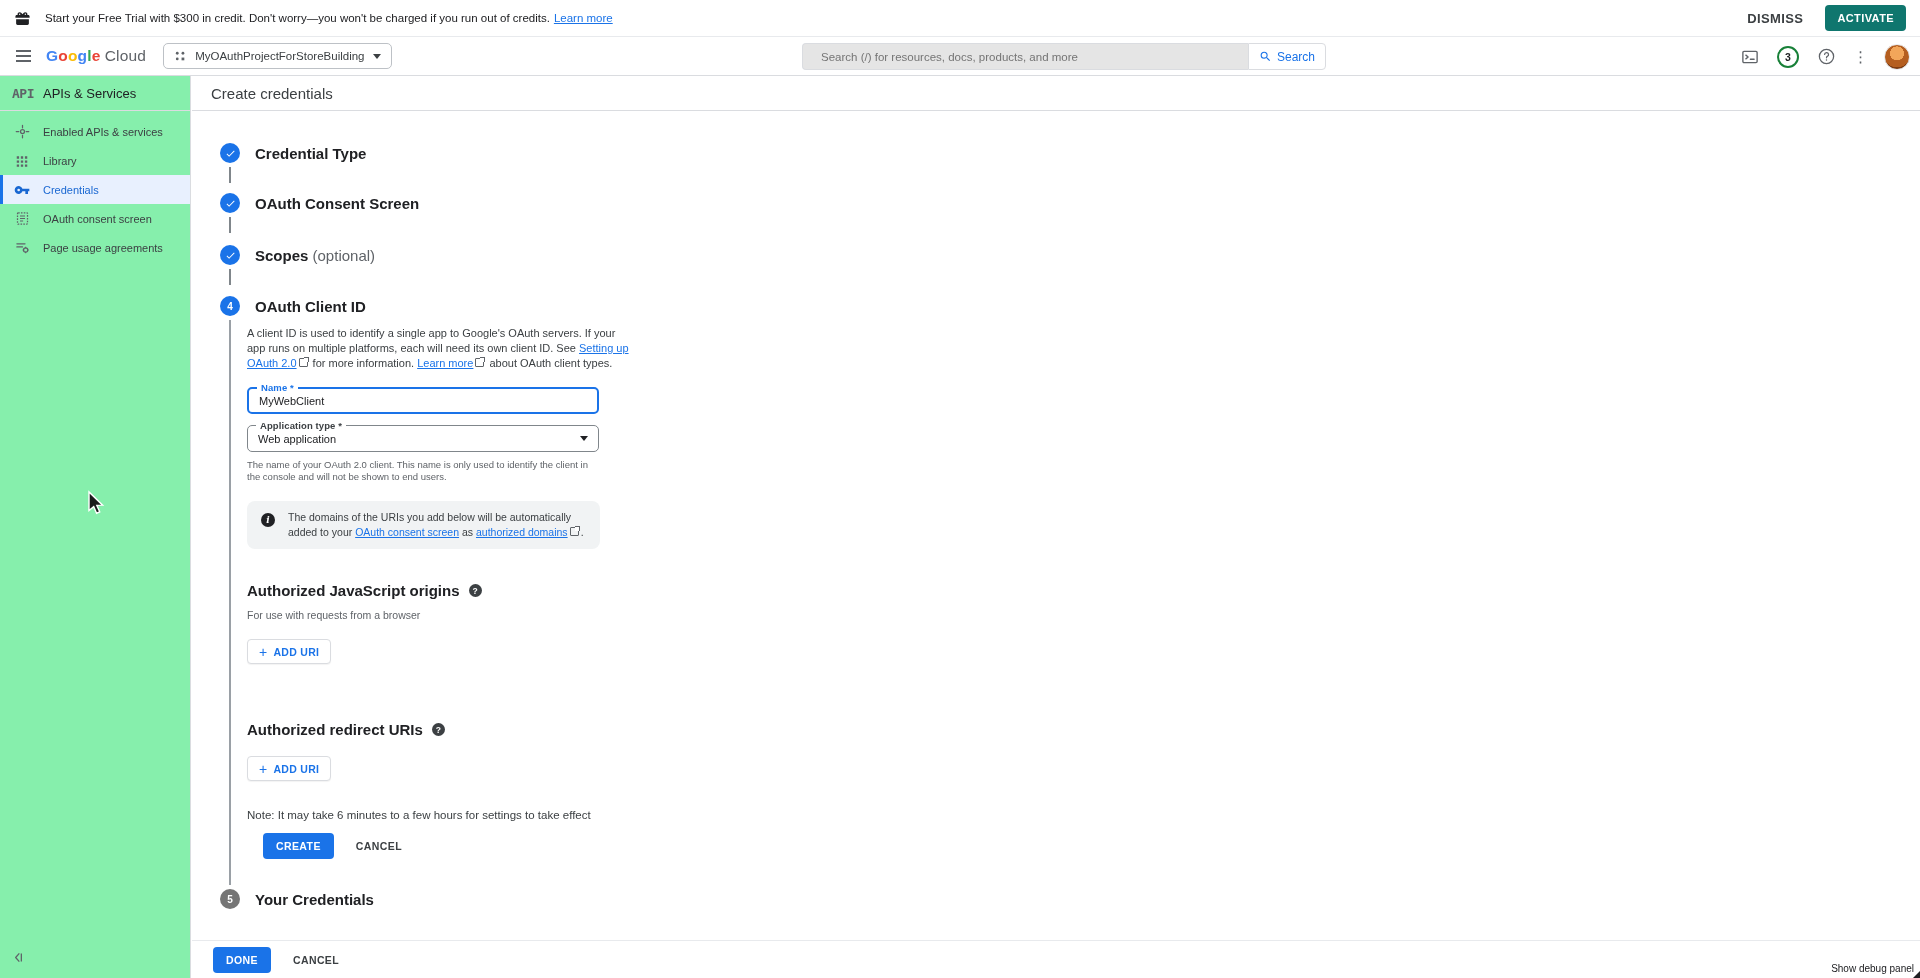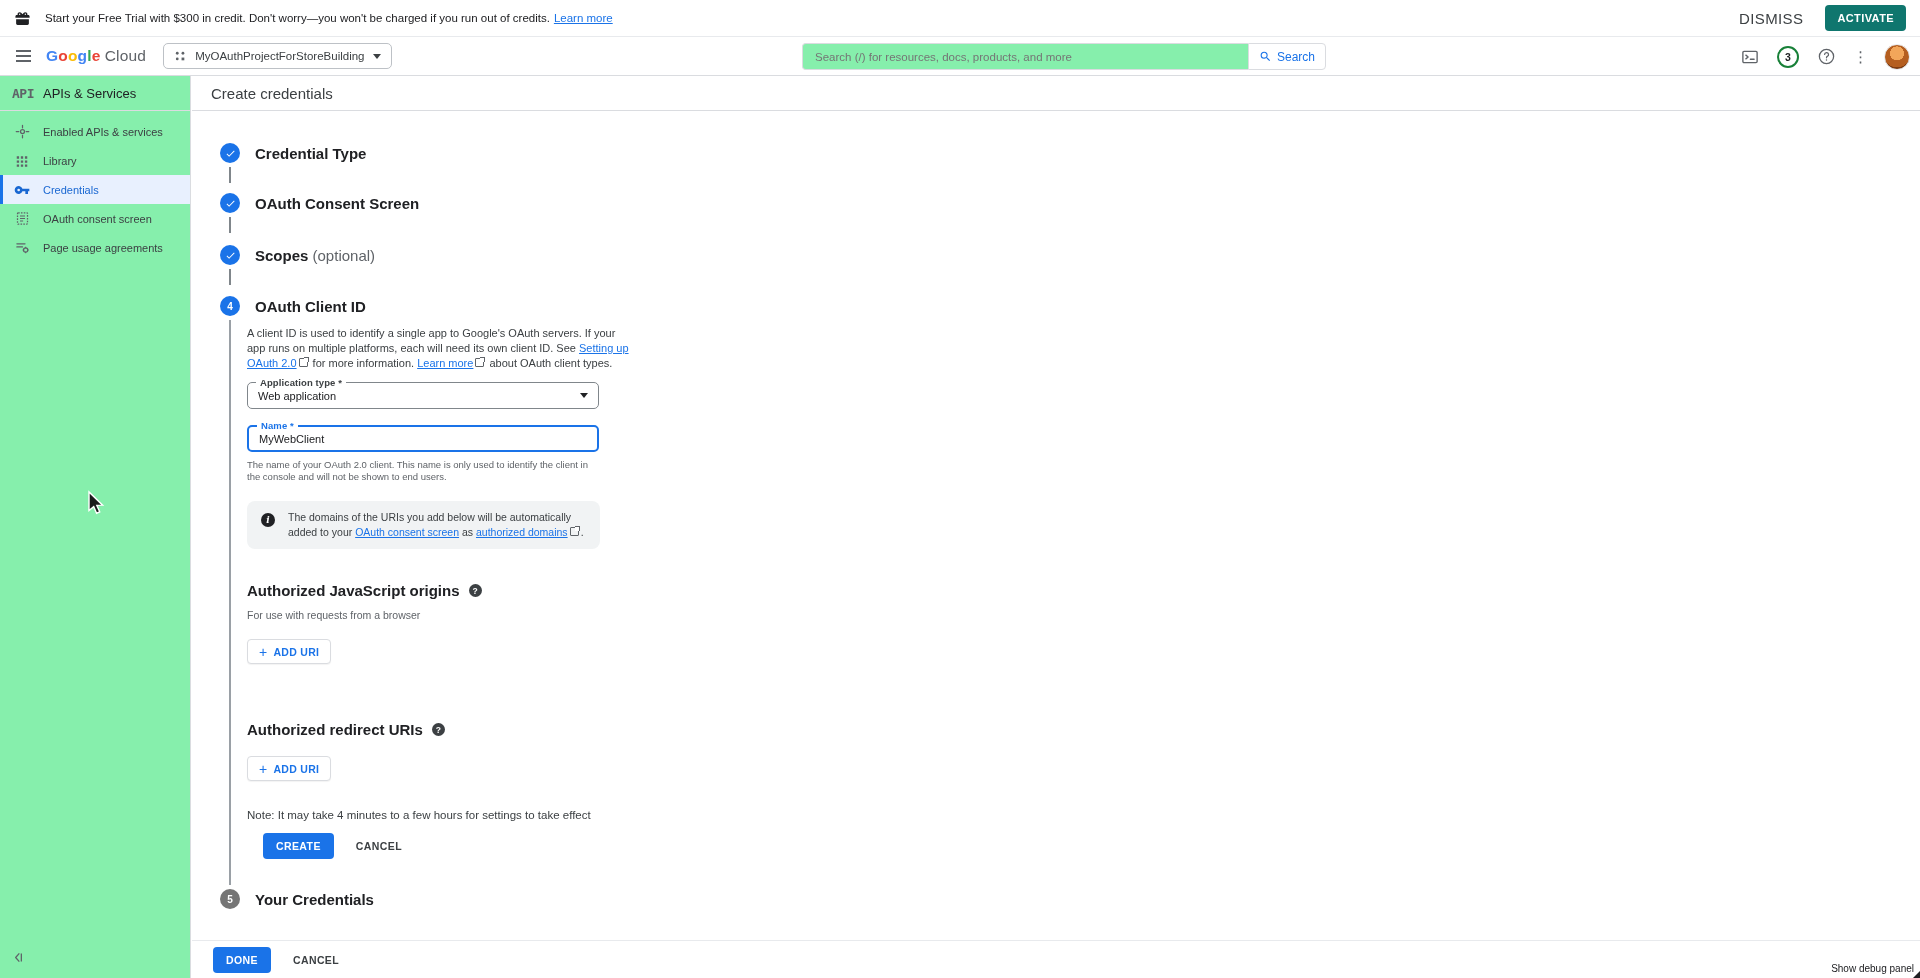--- a/index.html
+++ b/index.html
@@ -3,35 +3,35 @@
 <meta charset="utf-8">
 <style>
   * { margin:0; padding:0; box-sizing:border-box; }
   html,body { width:1920px; height:978px; font-family:"Liberation Sans", sans-serif; background:#fff; overflow:hidden; position:relative; color:#202124; }
 
   
   .banner { position:absolute; top:0; left:0; right:0; height:37px; background:#fff; border-bottom:1px solid #e8eaed; display:flex; align-items:center; padding:0 14px; }
   .banner-text { font-size:11.5px; color:#202124; margin-left:14px; }
   .banner-link { color:#1a73e8; text-decoration:underline; cursor:pointer; margin-left:4px; }
   .banner-right { margin-left:auto; display:flex; align-items:center; gap:22px; }
-  .dismiss-btn { font-size:15px; font-weight:400; letter-spacing:.4px; color:#3c4043; cursor:pointer; }
+  .dismiss-btn { font-size:13px; font-weight:700; letter-spacing:.4px; color:#3c4043; cursor:pointer; }
   .activate-btn { background:#0f766e; color:#fff; font-size:11px; font-weight:700; letter-spacing:.4px; border:none; border-radius:4px; height:26px; padding:0 12px; cursor:pointer; }
 
   
   .header { position:absolute; top:37px; left:0; right:0; height:39px; background:#fff; border-bottom:1px solid #dadce0; display:flex; align-items:center; }
   .hamburger { width:38px; height:38px; display:flex; flex-direction:column; justify-content:center; align-items:center; gap:3px; cursor:pointer; margin-left:4px; }
   .hamburger span { display:block; width:15px; height:2px; background:#5f6368; }
   .logo { display:flex; align-items:baseline; font-size:15.5px; font-weight:600; letter-spacing:.2px; margin-left:4px; white-space:nowrap; }
   .gl1,.gl4 { color:#4285F4; } .gl2,.gl6 { color:#EA4335; } .gl3 { color:#FBBC05; } .gl5 { color:#34A853; }
   .logo-cloud { color:#5f6368; margin-left:4px; font-weight:400; }
   .project-pill { margin-left:17px; height:26px; border:1px solid #bdc1c6; border-radius:5px; display:flex; align-items:center; padding:0 10px; gap:8px; cursor:pointer; }
   .project-name { font-size:11.5px; color:#3c4043; }
   .caret-down { width:0; height:0; border-left:4px solid transparent; border-right:4px solid transparent; border-top:5px solid #3c4043; }
   .search-wrap { position:absolute; left:802px; top:6px; display:flex; height:27px; }
-  .search-input { width:446px; height:27px; border:1px solid #dadce0; border-right:none; border-radius:4px 0 0 4px; background:#86efac; padding:0 12px; font-size:11.5px; color:#5f6368; font-family:"Liberation Sans",sans-serif; outline:none; }
+  .search-input { width:446px; height:27px; border:1px solid #dadce0; border-right:none; border-radius:4px 0 0 4px; background:#e5e5e5; padding:0 18px; font-size:11.5px; color:#5f6368; font-family:"Liberation Sans",sans-serif; outline:none; }
   .search-btn { height:27px; border:1px solid #dadce0; background:#fff; border-radius:0 4px 4px 0; display:flex; align-items:center; gap:5px; padding:0 10px; cursor:pointer; color:#1a73e8; font-size:12px; font-weight:400; }
   .header-icons { position:absolute; right:10px; top:0; height:39px; display:flex; align-items:center; gap:16px; }
   .hicon { width:22px; height:22px; display:flex; align-items:center; justify-content:center; cursor:pointer; color:#5f6368; }
   .notif-circle { width:22px; height:22px; border:2px solid #188038; border-radius:50%; display:flex; align-items:center; justify-content:center; font-size:10.5px; font-weight:700; color:#202124; cursor:pointer; }
   .dots-v { font-size:15px; color:#5f6368; cursor:pointer; letter-spacing:0; }
   .avatar { width:26px; height:26px; border-radius:50%; background:radial-gradient(circle at 50% 35%, #f2a65a 0 35%, #b55e1f 36% 70%, #7e3c12 71%); border:1px solid #e8eaed; cursor:pointer; }
 
   
   .sidebar { position:absolute; top:76px; left:0; bottom:0; width:191px; background:#86efac; border-right:1px solid #dadce0; }
   .sidebar-header { height:35px; display:flex; align-items:center; padding-left:12px; gap:9px; border-bottom:1px solid #dadce0; }
@@ -280,29 +280,29 @@
           <span class="num">4</span>
         </span>
       <span class="step-title">OAuth Client ID</span>
     </div>
 
     <div class="step4-body">
       <div class="desc">
         <span>A client ID is used to identify a single app to Google's OAuth servers. If your app runs on multiple platforms, each will need its own client ID. See </span><a class="inline-link">Setting up OAuth 2.0</a><span class="ext-icon"></span><span> for more information. </span><a class="inline-link">Learn more</a><span class="ext-icon"></span><span> about OAuth client types.</span>
       </div>
 
+      <div class="field focused">
+        <span class="field-label">Name *</span>
+        <input class="name-input" value="MyWebClient" style="">
+      </div>
+
       <div class="field select">
         <span class="field-label">Application type *</span>
         <span class="field-value">Web application</span>
         <span class="caret-down"></span>
-      </div>
-
-      <div class="field focused">
-        <span class="field-label">Name *</span>
-        <input class="name-input" value="MyWebClient" style="">
       </div>
       <div class="helper">The name of your OAuth 2.0 client. This name is only used to identify the client in the console and will not be shown to end users.</div>
 
       <div class="info-box">
         <span class="info-icon">i</span>
         <span class="info-text">
           <span>The domains of the URIs you add below will be automatically added to your </span><a class="inline-link">OAuth consent screen</a><span> as </span><a class="inline-link">authorized domains</a><span class="ext-icon"></span><span>.</span>
         </span>
       </div>
 
@@ -318,21 +318,21 @@
 
       <div class="section-heading mt57">
         <span class="section-title">Authorized redirect URIs</span>
         <span class="help-icon">?</span>
       </div>
       <button class="add-uri-btn">
         <span class="plus">+</span>
         <span>ADD URI</span>
       </button>
 
-      <div class="note-text">Note: It may take 4 minutes to a few hours for settings to take effect</div>
+      <div class="note-text">Note: It may take 6 minutes to a few hours for settings to take effect</div>
 
       <div class="form-actions">
         <button class="btn-primary">CREATE</button>
         <button class="btn-text">CANCEL</button>
       </div>
     </div>
 
     <div class="step-row mt4">
       <span class="step-circle gray">
           <span class="num">5</span>

